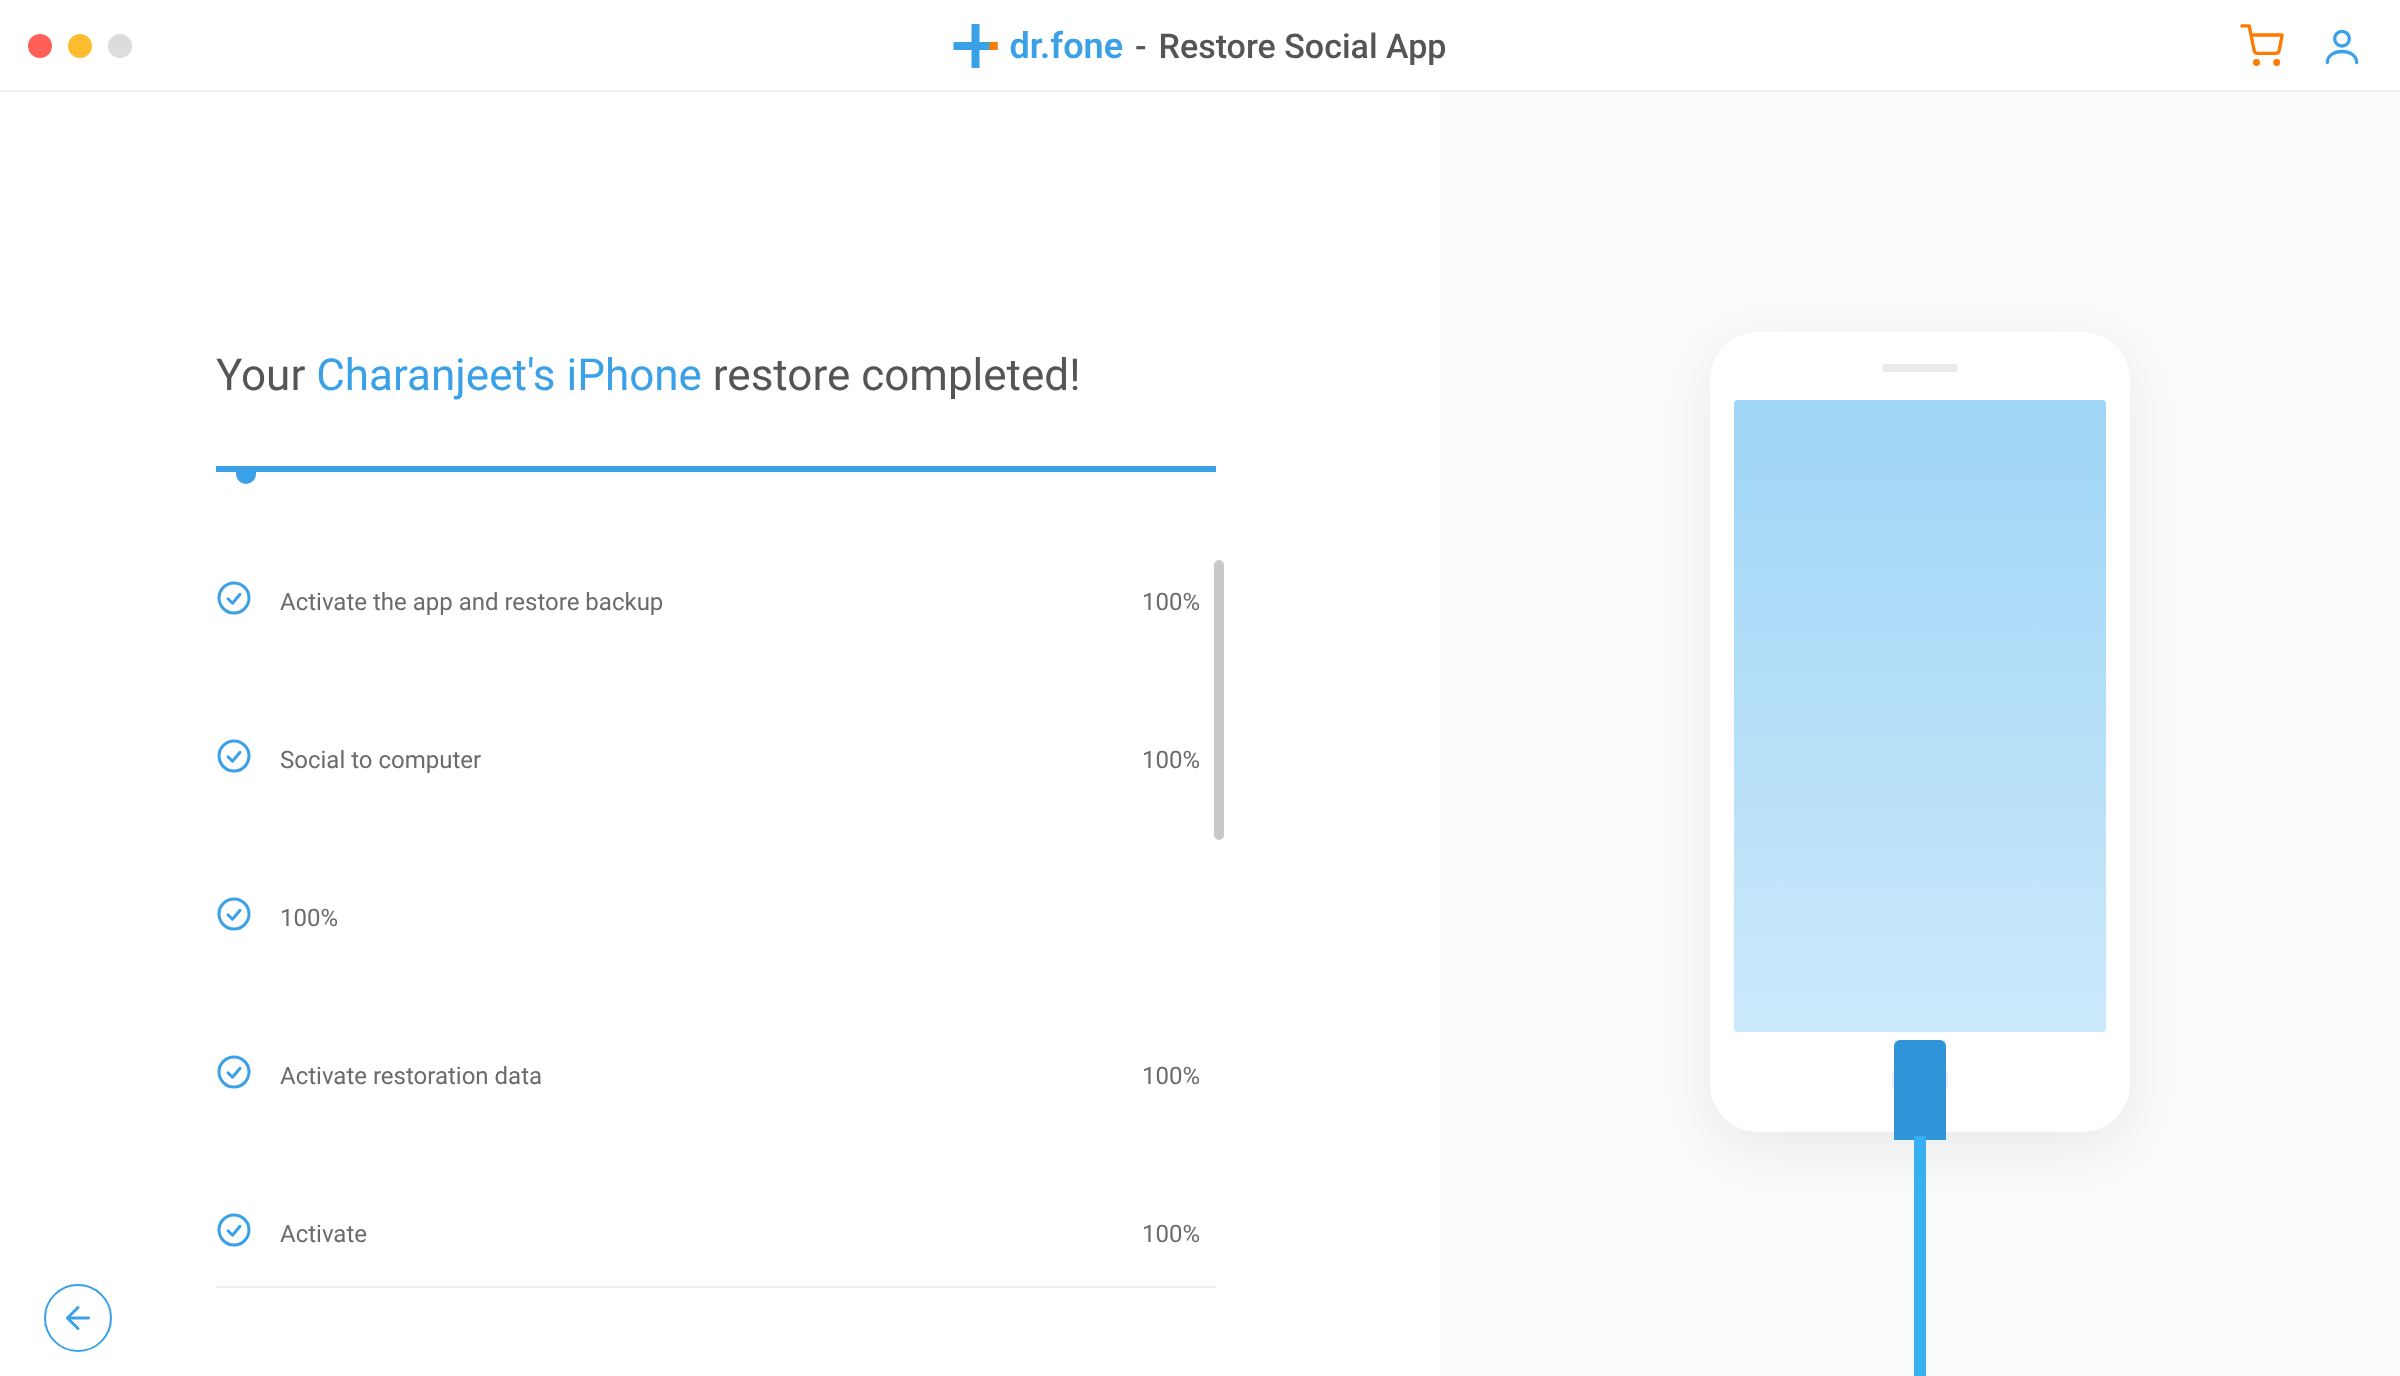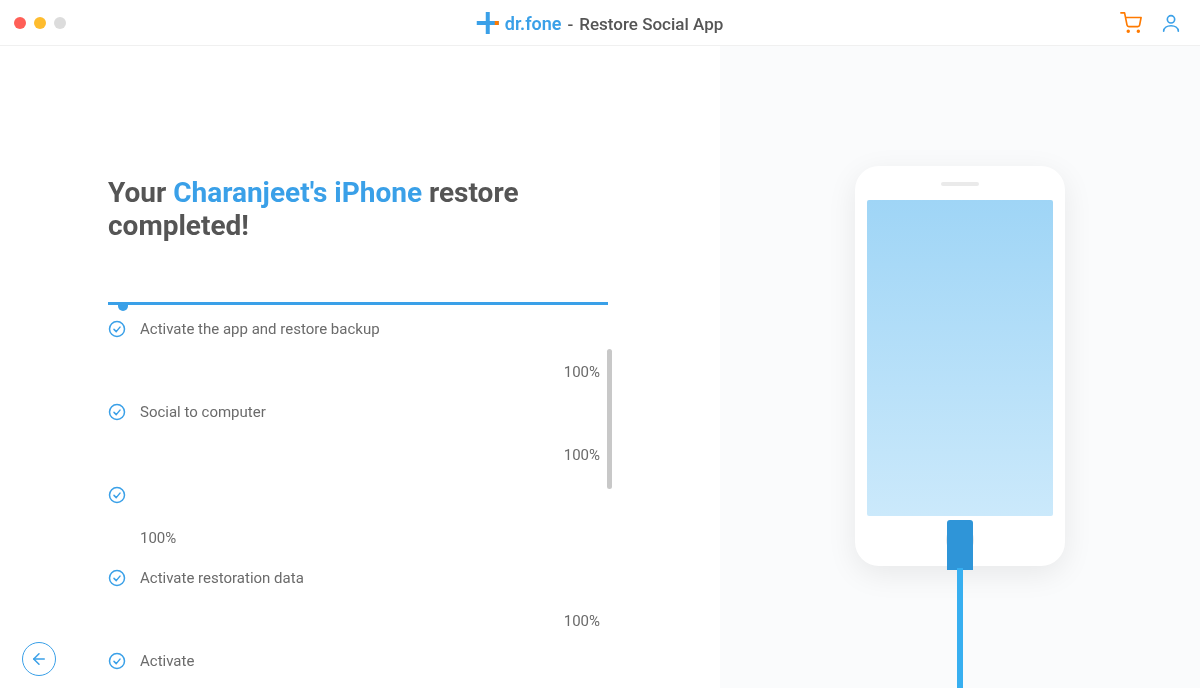--- a/index.html
+++ b/index.html
@@ -95,24 +95,24 @@
       display: flex;
       height: calc(100% - 46px);
     }
     .left-panel {
       width: 60%;
       padding: 130px 80px 0 108px;
       position: relative;
       background: #fff;
     }
     .headline {
-      font-size: 28px;
+      font-size: 22px;
       color: #555;
-      font-weight: 700;
-      margin-bottom: 60px;
+      font-weight: 400;
+      margin-bottom: 32px;
     }
     .headline .device {
       color: #3aa0e8;
     }
     .progress-bar {
       height: 3px;
       background: #3aa0e8;
       width: 500px;
       position: relative;
       margin-bottom: 4px;
@@ -128,23 +128,23 @@
     }
     .steps-wrapper {
       width: 500px;
       position: relative;
     }
     .steps {
       width: 100%;
     }
     .step-row {
       display: flex;
-      align-items: flex-start;
+      align-items: flex-end;
       padding: 11px 0;
-      font-size: 15px;
+      font-size: 12px;
     }
     .check-circle {
       width: 18px;
       height: 18px;
       margin-right: 14px;
       flex-shrink: 0;
     }
     .step-label {
       color: #6b6b6b;
       flex: 1;

